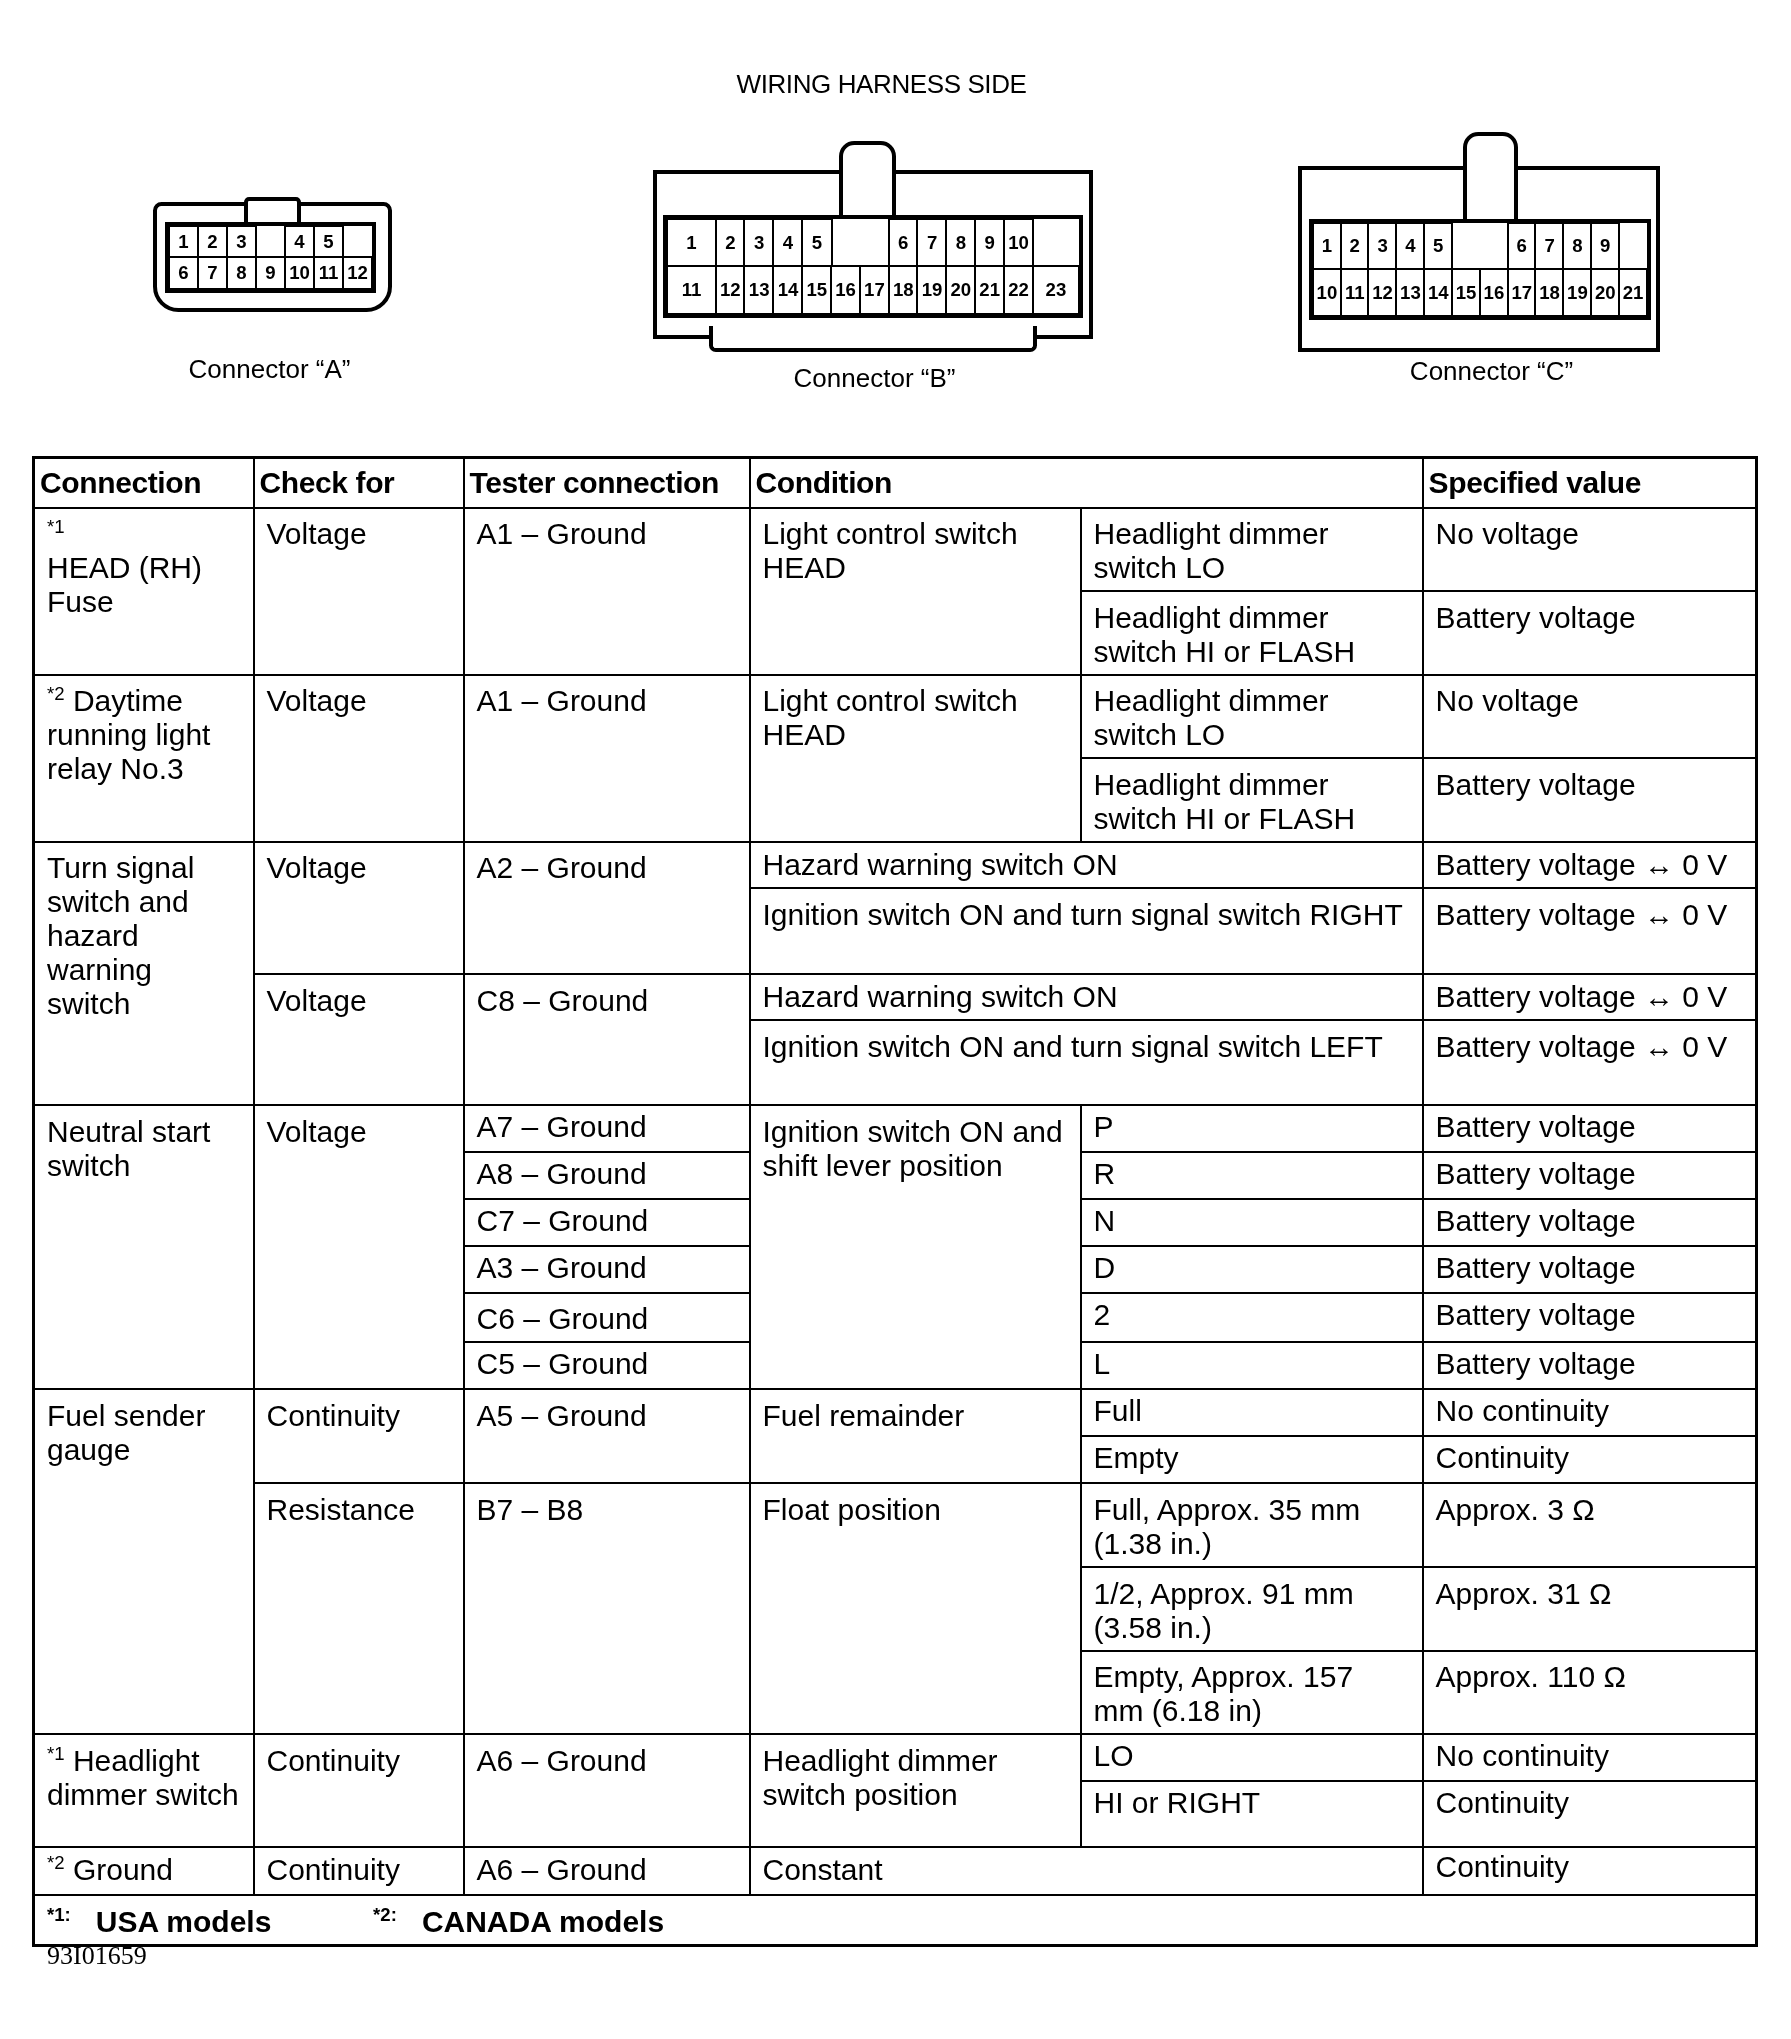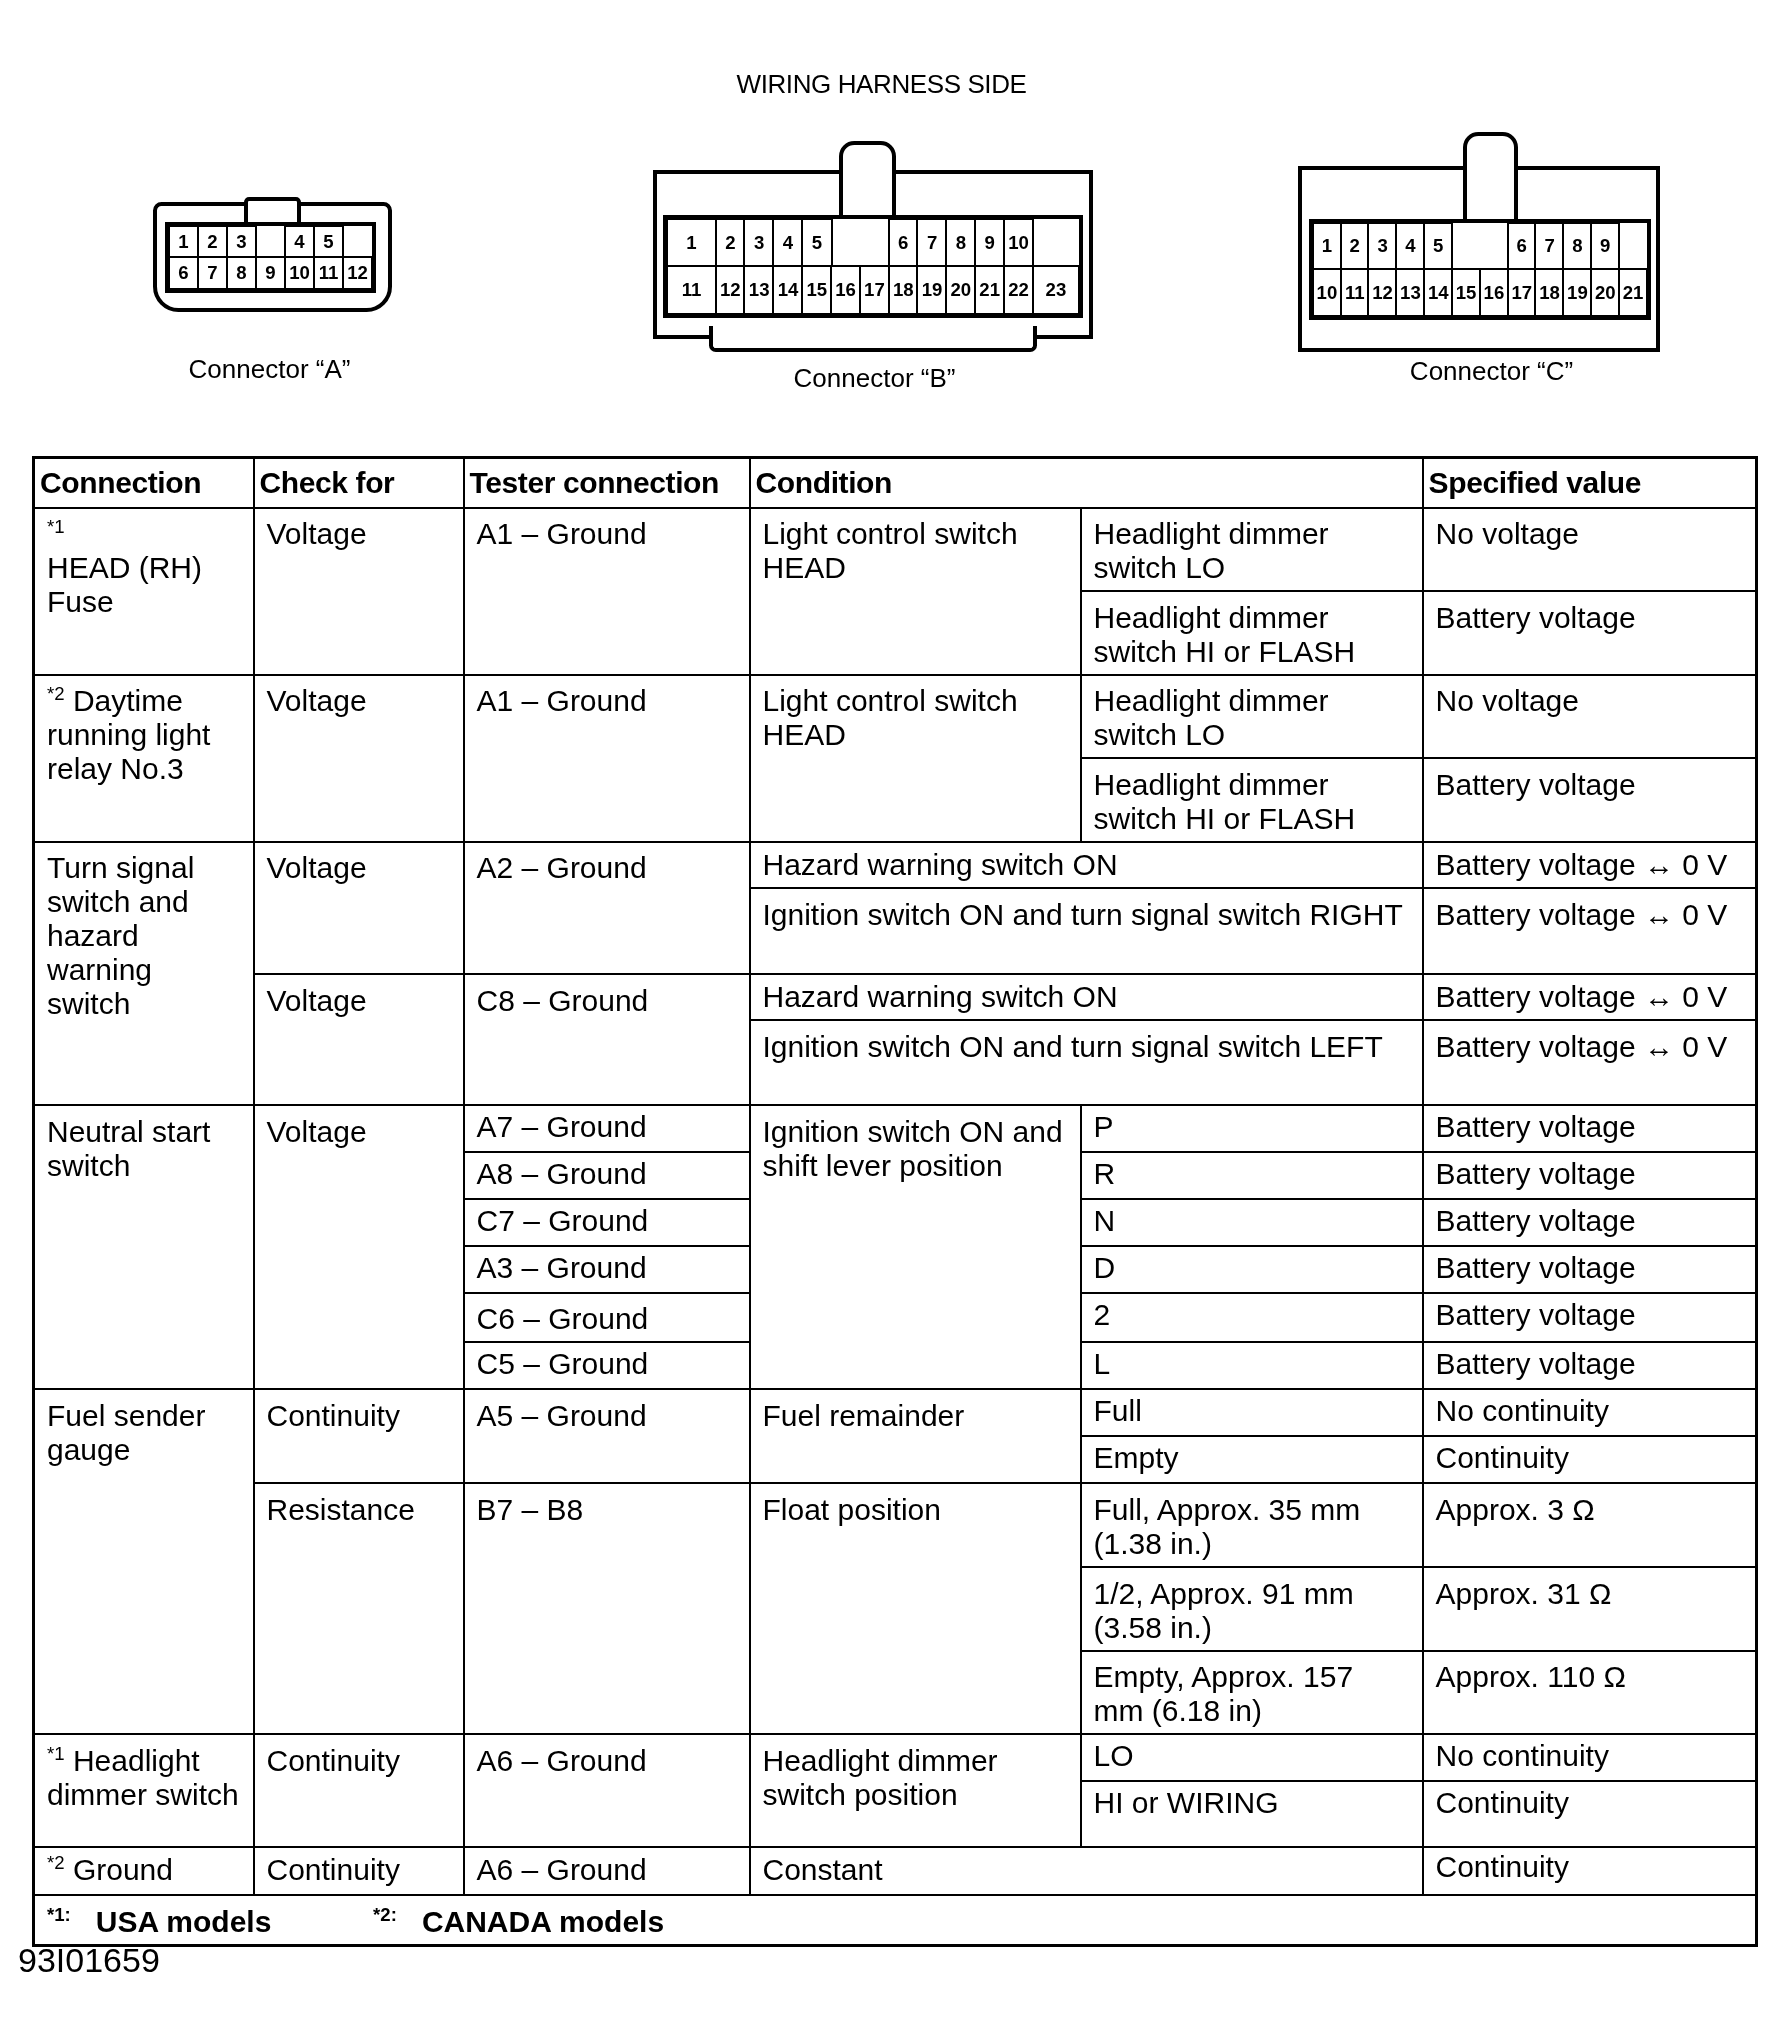--- a/index.html
+++ b/index.html
@@ -16,21 +16,21 @@
   .latch { position:absolute; border:4.2px solid #000; border-radius:15.3px 15.3px 0 0; background:#fff; }
 
   table.spec { position:absolute; left:32px; top:456px; width:1722px; border-collapse:collapse; table-layout:fixed; }
   table.spec td, table.spec th { border:2.5px solid #000; vertical-align:top; padding:8.5px 12px 5.1px 12px;
         font-size:30px; line-height:34px; text-align:left; }
   table.spec th { font-weight:bold; text-align:left; vertical-align:middle; padding:6.8px 5.1px; letter-spacing:-0.4px; }
   table.spec { border:3.4px solid #000; }
   sup { font-size:18.6px; line-height:0; vertical-align:super; }
   .foot td { padding:5.1px 24px;font-weight:bold; }
   .foot span.gap { display:inline-block; width:85px; }
-  .code { position:absolute; left:18px; top:1941px; font-family:Liberation Sans, sans-serif; font-size:34px; }
+  .code { position:absolute; left:47px; top:1941px; font-family:Liberation Serif, serif; font-size:26px; }
 </style>
 </head>
 <body>
 
 <div class="title">WIRING HARNESS SIDE</div>
 
 <div class="conn">
   <div class="shell" style="left:153px;top:202px;width:231px;height:102px;border-radius:8.5px 8.5px 25.4px 25.4px;"></div>
   <div class="latch" style="left:244px;top:197px;width:49px;height:25.4px;border-radius:5.1px;"></div>
   <div class="pin-grid" id="grid-A" style="left:165px;top:222px;width:203px;height:63px;grid-template-columns:repeat(7,1fr);grid-template-rows:1fr 1fr;">
@@ -249,21 +249,21 @@
 
   <tr style="height:47px">
     <td rowspan="2"><sup>*1</sup> <span>Headlight dimmer switch</span></td>
     <td rowspan="2">Continuity</td>
     <td rowspan="2">A6 – Ground</td>
     <td rowspan="2">Headlight dimmer switch position</td>
     <td style="padding-top:3.4px">LO</td>
     <td style="padding-top:3.4px">No continuity</td>
   </tr>
   <tr style="height:66px">
-    <td style="padding-top:3.4px">HI or WIRING</td>
+    <td style="padding-top:3.4px">HI or RIGHT</td>
     <td style="padding-top:3.4px">Continuity</td>
   </tr>
 
   <tr style="height:48px">
     <td style="padding-top:5.1px"><sup>*2</sup> <span>Ground</span></td>
     <td style="padding-top:5.1px">Continuity</td>
     <td style="padding-top:5.1px">A6 – Ground</td>
     <td colspan="2" style="padding-top:5.1px">Constant</td>
     <td style="padding-top:1.7px">Continuity</td>
   </tr>

